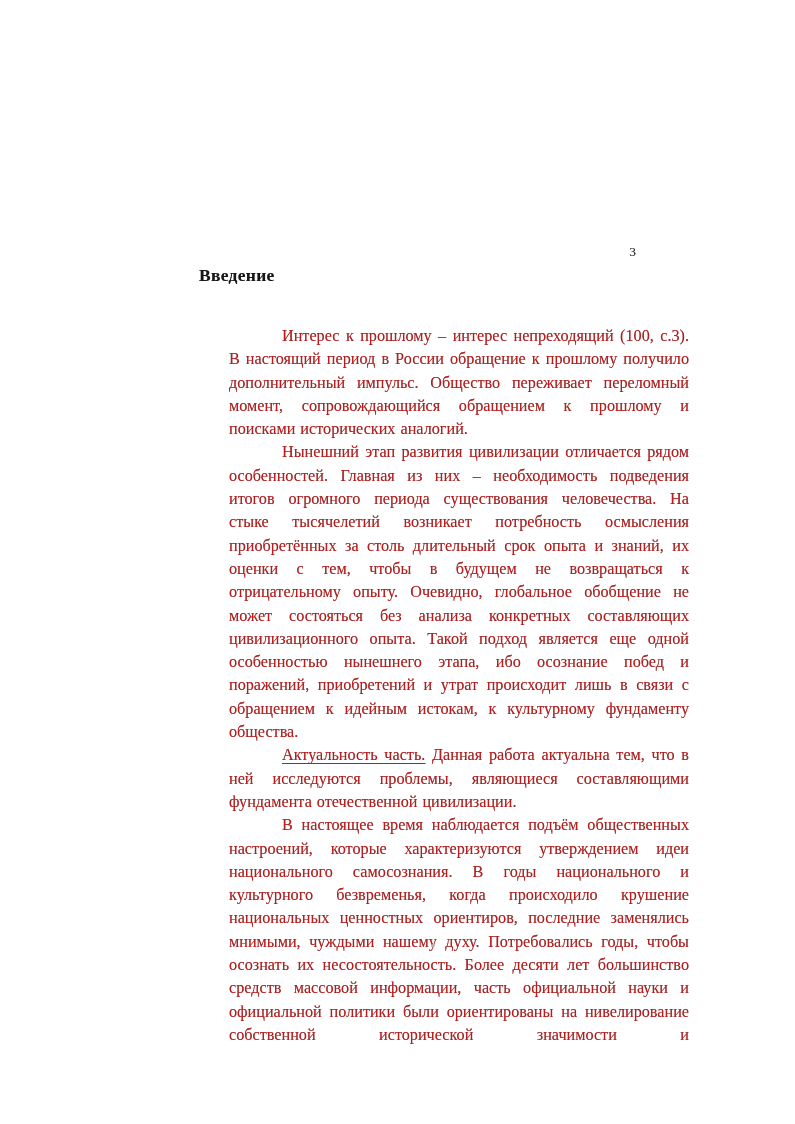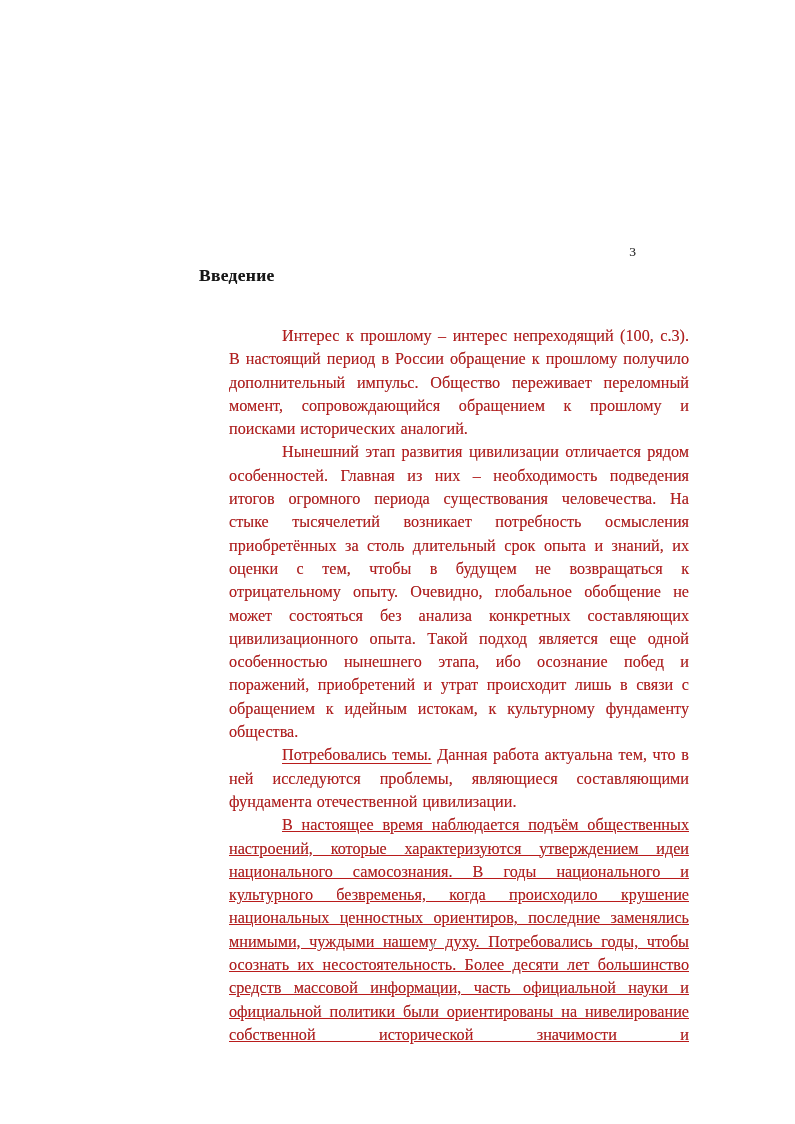--- a/index.html
+++ b/index.html
@@ -59,21 +59,20 @@
     text-indent: 53px;
     word-spacing: 1px;
     hyphens: none;
   }
   .underlined {
     text-decoration: underline;
     text-underline-offset: 2.5px;
   }
   .cut-paragraph {
     text-align-last: justify;
-    text-decoration: underline;
   }
   .artifact-dot {
     position: absolute;
     left: 431px;
     top: 944px;
     width: 4px;
     height: 3px;
     border-radius: 50%;
     background: #b5b5b5;
   }
@@ -83,19 +82,19 @@
 
 <div class="sheet">
 
   <div class="page-number">3</div>
 
   <h1 class="heading">Введение</h1>
 
   <div class="body-text">
     <p>Интерес к прошлому – интерес непреходящий (100, с.3). В настоящий период в России обращение к прошлому получило дополнительный импульс. Общество переживает переломный момент, сопровождающийся обращением к прошлому и поисками исторических аналогий.</p>
     <p>Нынешний этап развития цивилизации отличается рядом особенностей. Главная из них – необходимость подведения итогов огромного периода существования человечества. На стыке тысячелетий возникает потребность осмысления приобретённых за столь длительный срок опыта и знаний, их оценки с тем, чтобы в будущем не возвращаться к отрицательному опыту. Очевидно, глобальное обобщение не может состояться без анализа конкретных составляющих цивилизационного опыта. Такой подход является еще одной особенностью нынешнего этапа, ибо осознание побед и поражений, приобретений и утрат происходит лишь в связи с обращением к идейным истокам, к культурному фундаменту общества.</p>
-    <p><span class="underlined">Потребовались темы.</span><span> Данная работа актуальна тем, что в ней исследуются проблемы, являющиеся составляющими фундамента отечественной цивилизации.</span></p>
+    <p><span class="underlined">Актуальность часть.</span><span> Данная работа актуальна тем, что в ней исследуются проблемы, являющиеся составляющими фундамента отечественной цивилизации.</span></p>
     <p class="cut-paragraph">В настоящее время наблюдается подъём общественных настроений, которые характеризуются утверждением идеи национального самосознания. В годы национального и культурного безвременья, когда происходило крушение национальных ценностных ориентиров, последние заменялись мнимыми, чуждыми нашему духу. Потребовались годы, чтобы осознать их несостоятельность. Более десяти лет большинство средств массовой информации, часть официальной науки и официальной политики были ориентированы на нивелирование собственной исторической значимости и</p>
   </div>
 
   <div class="artifact-dot"></div>
 
 </div>
 
 </body></html>

